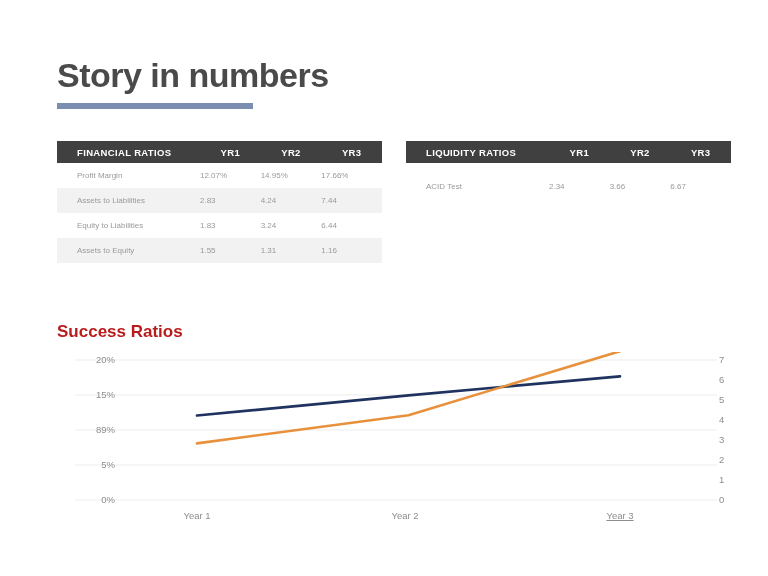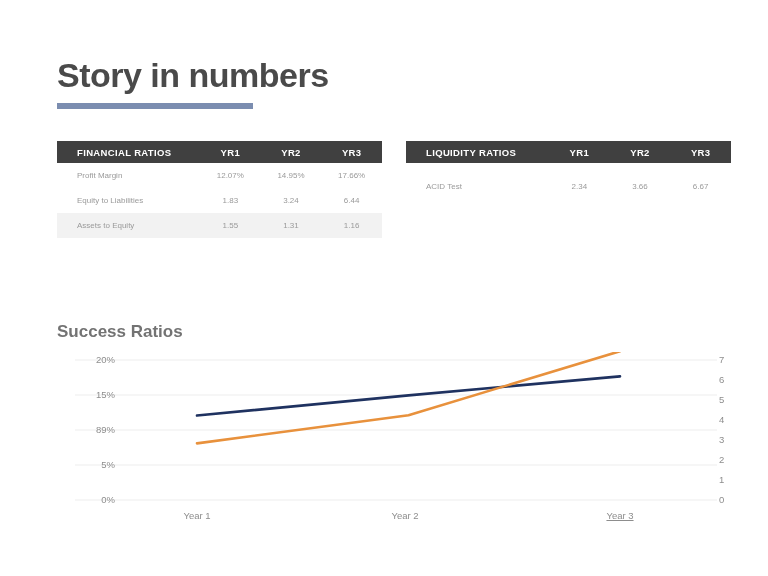--- a/index.html
+++ b/index.html
@@ -49,35 +49,35 @@
   .ratio-table thead th.num { text-align: center; }
 
   .ratio-table tbody td {
     font-size: 8px;
     color: #9a9a9a;
     vertical-align: middle;
     background: #ffffff;
   }
   .ratio-table tbody tr.alt td { background: #f2f2f2; }
   .ratio-table tbody td.lbl { text-align: left; padding-left: 20px; }
-  .ratio-table tbody td.num { text-align: center; }
+  .ratio-table tbody td.num { }
 
   #financial-table tbody td { height: 25px; }
   #liquidity-table tbody td { height: 46px; margin-top: 36px; }
 
   .col-label { width: 44%; }
   .col-num   { width: 18.666%; }
 
   
   #chart-title {
     position: absolute;
     left: 57px; top: 322px;
     font-size: 17px;
     font-weight: bold;
-    color: #737373;
+    color: #b91c1c;
   }
   #chart-area {
     position: absolute;
     left: 57px; top: 352px;
     width: 680px; height: 180px;
   }
   #chart-svg { position: absolute; left: 0; top: 0; }
 
   .axis-tick {
     position: absolute;
@@ -120,20 +120,26 @@
         <th class="num">YR2</th>
         <th class="num">YR3</th>
       </tr>
     </thead>
     <tbody>
       <tr>
         <td class="lbl">Profit Margin</td>
         <td class="num">12.07%</td>
         <td class="num">14.95%</td>
         <td class="num">17.66%</td>
+      </tr>
+      <tr class="alt">
+        <td class="lbl">Assets to Liabilities</td>
+        <td class="num">2.83</td>
+        <td class="num">4.24</td>
+        <td class="num">7.44</td>
       </tr>
       <tr>
         <td class="lbl">Equity to Liabilities</td>
         <td class="num">1.83</td>
         <td class="num">3.24</td>
         <td class="num">6.44</td>
       </tr>
       <tr class="alt">
         <td class="lbl">Assets to Equity</td>
         <td class="num">1.55</td>

